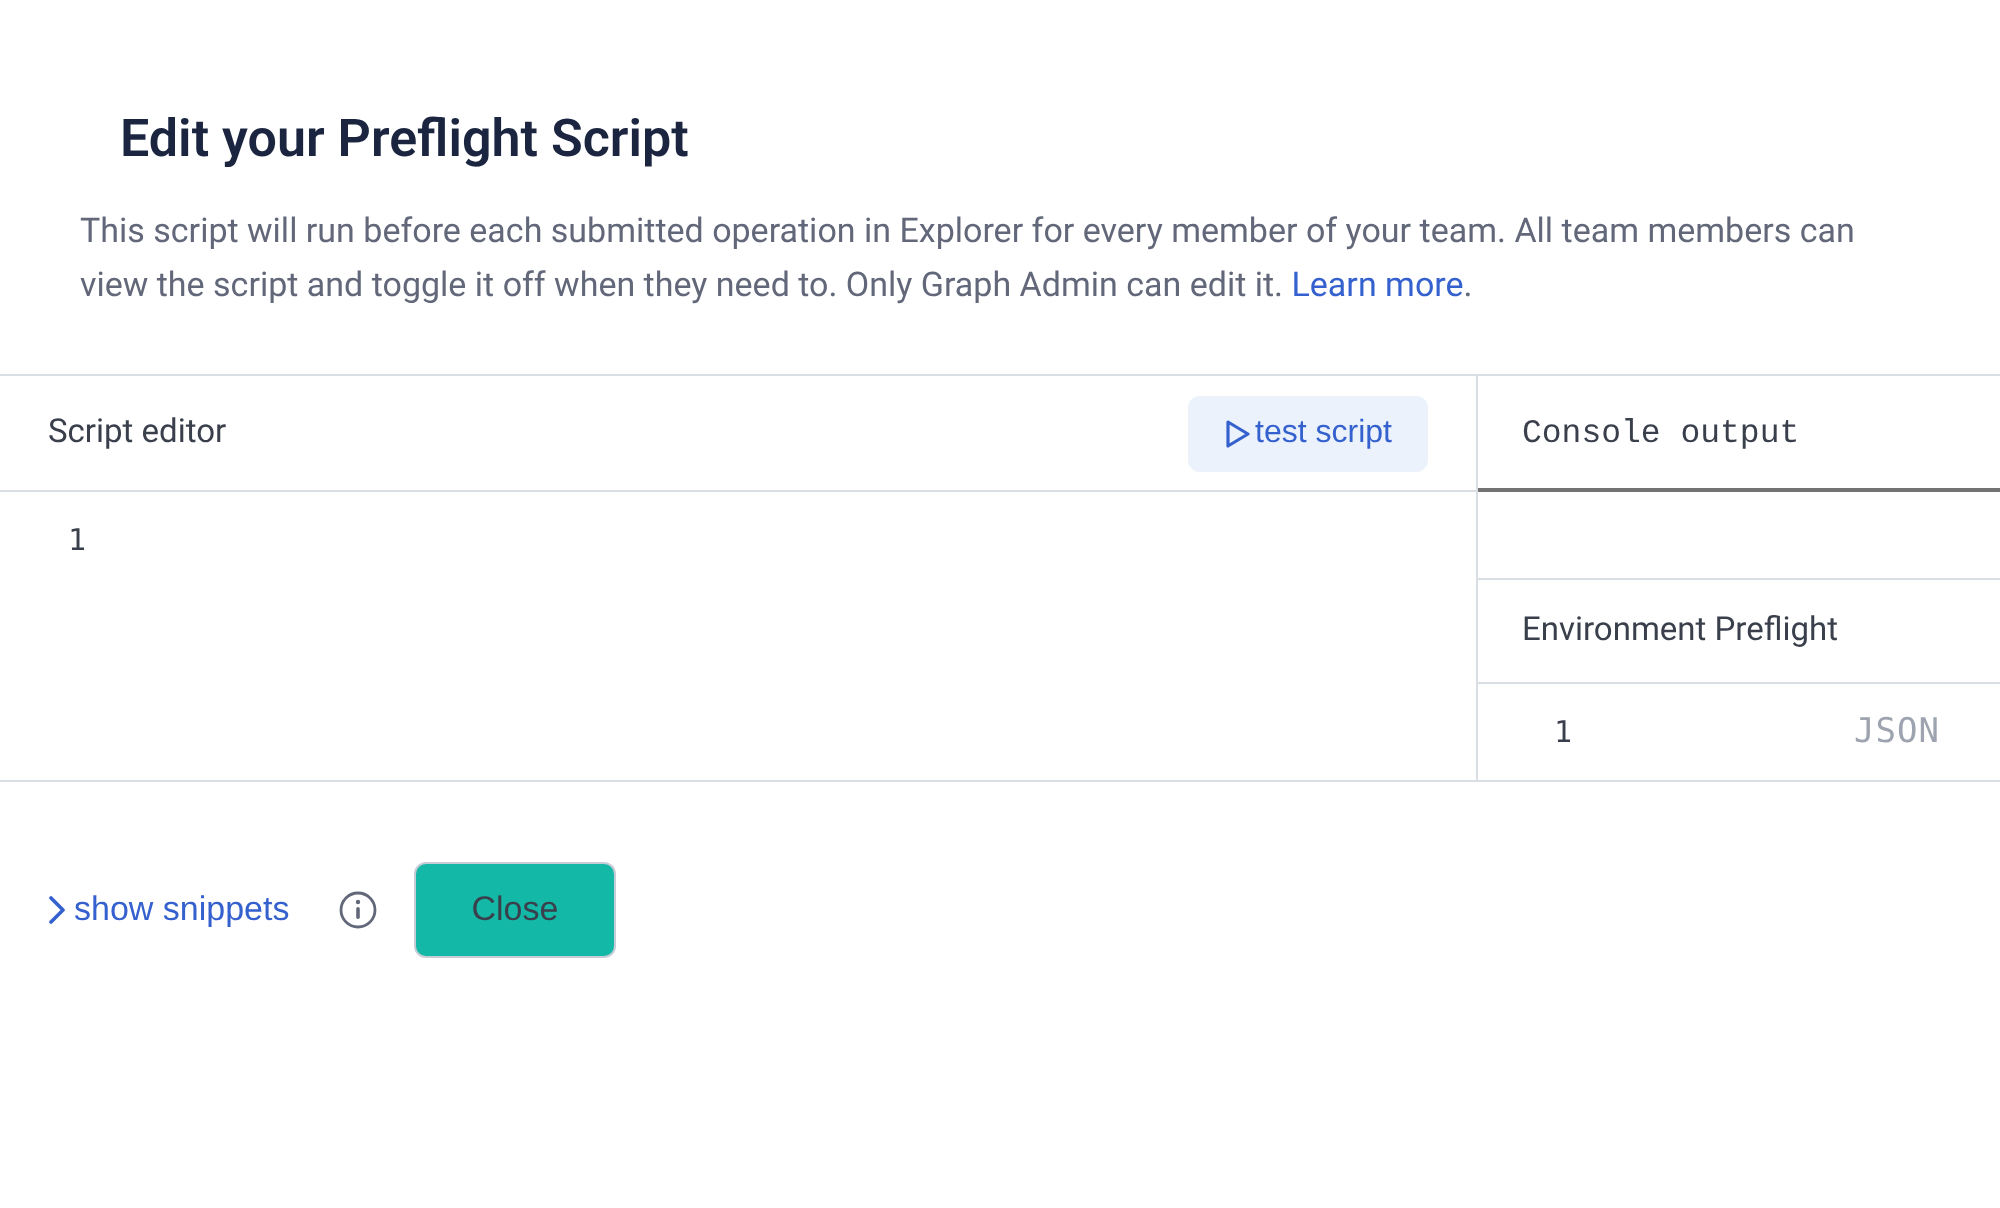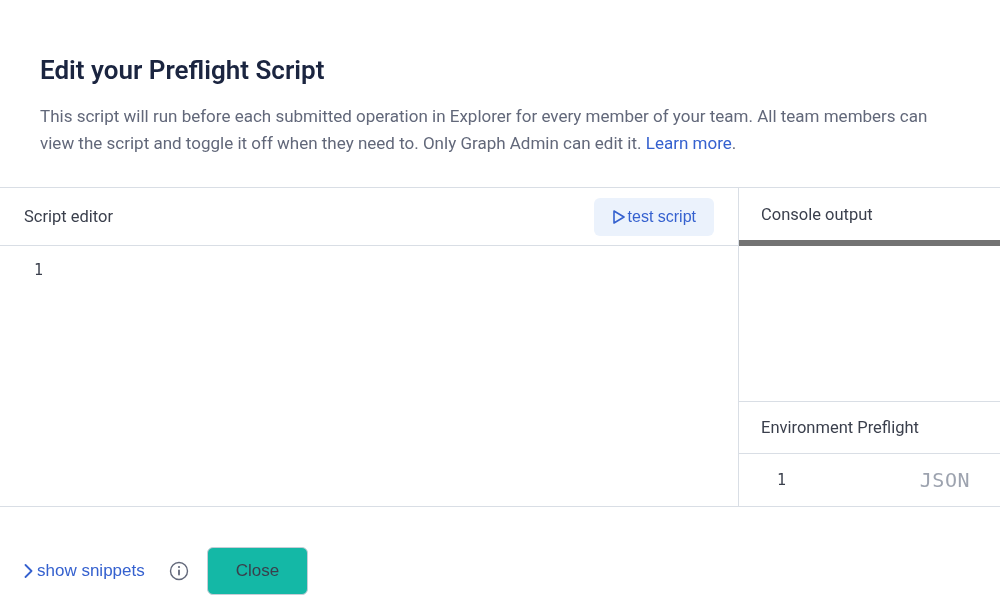--- a/index.html
+++ b/index.html
@@ -16,36 +16,37 @@
     color: #1b2540;
   }
   .header {
     padding: 55px 40px 30px 40px;
   }
   .title {
     font-size: 26px;
     font-weight: 600;
     color: #1b2540;
     margin-bottom: 18px;
+    margin-left: 20px;
   }
   .description {
     font-size: 17px;
     color: #62687a;
     line-height: 1.6;
   }
   .link {
     color: #3561cf;
     text-decoration: none;
     cursor: pointer;
   }
   .panels {
     display: flex;
     border-top: 1px solid #d9dee5;
     border-bottom: 1px solid #d9dee5;
-    height: 320px;
+    height: 204px;
   }
   .left-panel {
     flex: 1;
     display: flex;
     flex-direction: column;
     border-right: 1px solid #d9dee5;
   }
   .panel-header {
     display: flex;
     align-items: center;
@@ -86,24 +87,25 @@
     font-size: 15px;
     padding-left: 14px;
   }
   .right-panel {
     width: 261px;
     display: flex;
     flex-direction: column;
   }
   .console-header {
     padding: 16px 22px;
-    border-bottom: 6px solid #737373;
+    border-bottom: 2px solid #737373;
     height: 58px;
     display: flex;
-    align-items: flex-end;
+    align-items: center;
+    font-family: Liberation Mono, monospace;
   }
   .console-body {
     flex: 1;
     border-bottom: 1px solid #d9dee5;
   }
   .env-header {
     padding: 16px 22px;
     border-bottom: 1px solid #d9dee5;
     height: 52px;
     display: flex;
@@ -115,21 +117,21 @@
     justify-content: space-between;
     padding: 14px 30px 14px 38px;
     font-family: SFMono-Regular, Menlo, Monaco, Consolas, monospace;
   }
   .env-line {
     color: #3a3f4c;
     font-size: 15px;
   }
   .json-label {
     color: #9da3af;
-    font-size: 20px;
+    font-size: 17px;
     letter-spacing: 0.5px;
   }
   .footer {
     display: flex;
     align-items: center;
     padding: 40px 40px 0 24px;
     gap: 18px;
   }
   .show-snippets {
     display: inline-flex;

